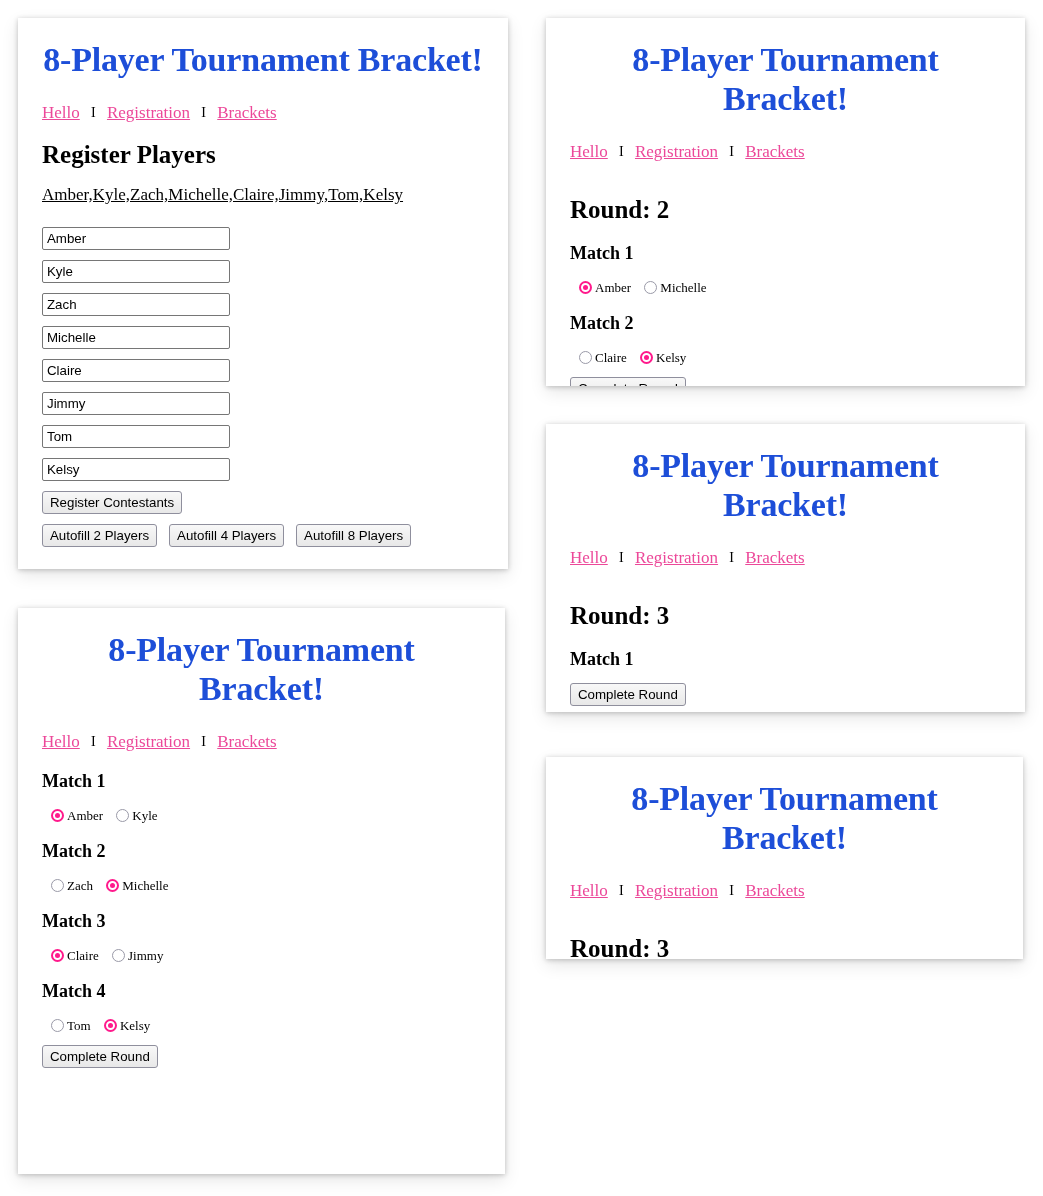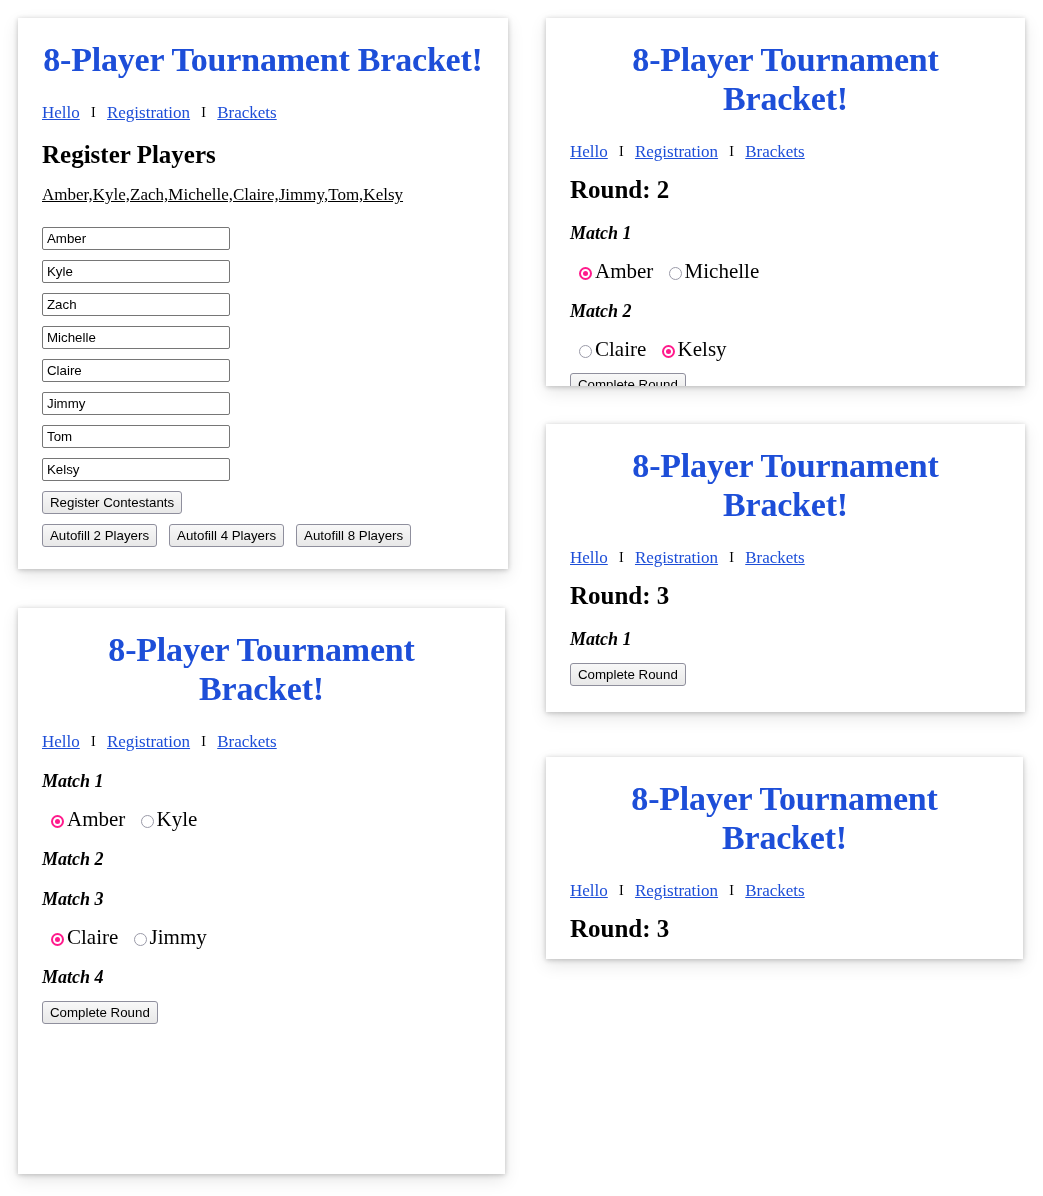--- a/index.html
+++ b/index.html
@@ -49,21 +49,21 @@
     letter-spacing: -0.2px;
   }
 
   .nav {
     margin: 24px 0 0 0;
     font-size: 17px;
     color: #000000;
     white-space: nowrap;
   }
   .nav a {
-    color: #1d4ed8;
+    color: #ec4899;
     text-decoration: underline;
   }
   .nav .sep {
     display: inline-block;
     padding: 0 7px;
     color: #000000;
     font-size: 14px;
     vertical-align: 1px;
   }
 
@@ -110,36 +110,35 @@
     line-height: normal;
   }
 
   .btn-row { margin-top: 2px; }
   .btn-row.autofill { margin-top: 10px; }
   .btn-row.autofill button { margin-right: 8px; }
 
   h3.round {
     font-size: 25px;
     font-weight: bold;
-    margin: 14px 0 0 0;
+    margin: 34px 0 0 0;
     color: #000000;
   }
 
   h4.match {
     font-size: 18px;
     font-weight: bold;
     margin: 19px 0 0 0;
     color: #000000;
-    font-style: italic;
   }
 
   .match-options {
     margin: 17px 0 0 0;
     padding-left: 9px;
-    font-size: 21px;
+    font-size: 13px;
     color: #000000;
     white-space: nowrap;
     line-height: 1;
   }
   .opt {
     display: inline-block;
     margin-right: 10px;
     white-space: nowrap;
   }
   .opt:last-child { margin-right: 0; }
@@ -239,32 +238,48 @@
       <div class="match-options">
         <span class="opt">
           <span class="radio on"></span><span class="opt-label">Amber</span>
         </span>
         <span class="opt">
           <span class="radio off"></span><span class="opt-label">Kyle</span>
         </span>
       </div>
 
       <h4 class="match">Match 2</h4>
+      <div class="match-options">
+        <span class="opt">
+          <span class="radio off"></span><span class="opt-label">Zach</span>
+        </span>
+        <span class="opt">
+          <span class="radio on"></span><span class="opt-label">Michelle</span>
+        </span>
+      </div>
 
       <h4 class="match">Match 3</h4>
       <div class="match-options">
         <span class="opt">
           <span class="radio on"></span><span class="opt-label">Claire</span>
         </span>
         <span class="opt">
           <span class="radio off"></span><span class="opt-label">Jimmy</span>
         </span>
       </div>
 
       <h4 class="match">Match 4</h4>
+      <div class="match-options">
+        <span class="opt">
+          <span class="radio off"></span><span class="opt-label">Tom</span>
+        </span>
+        <span class="opt">
+          <span class="radio on"></span><span class="opt-label">Kelsy</span>
+        </span>
+      </div>
 
       <div class="complete-row">
         <button class="browser-btn">Complete Round</button>
       </div>
     </div>
   </div>
 
   <div class="card" id="card-round2">
     <div class="card-inner">
       <h1 class="title">8-Player Tournament Bracket!</h1>

